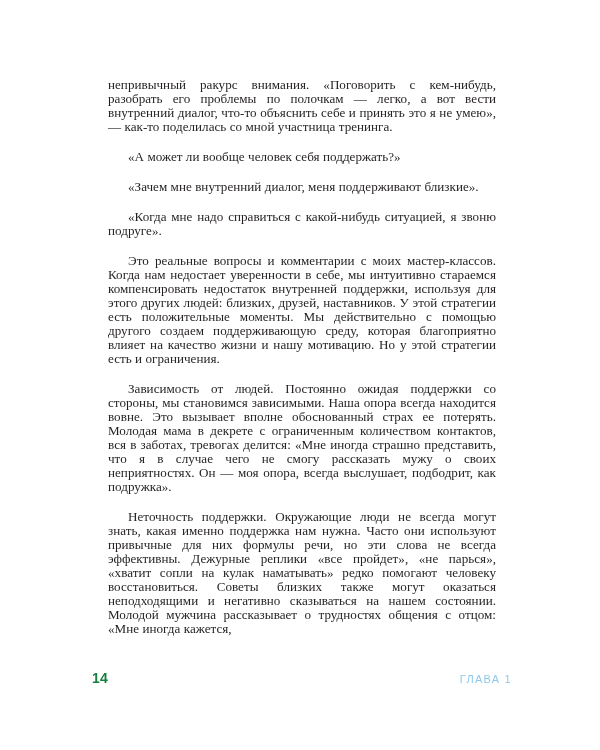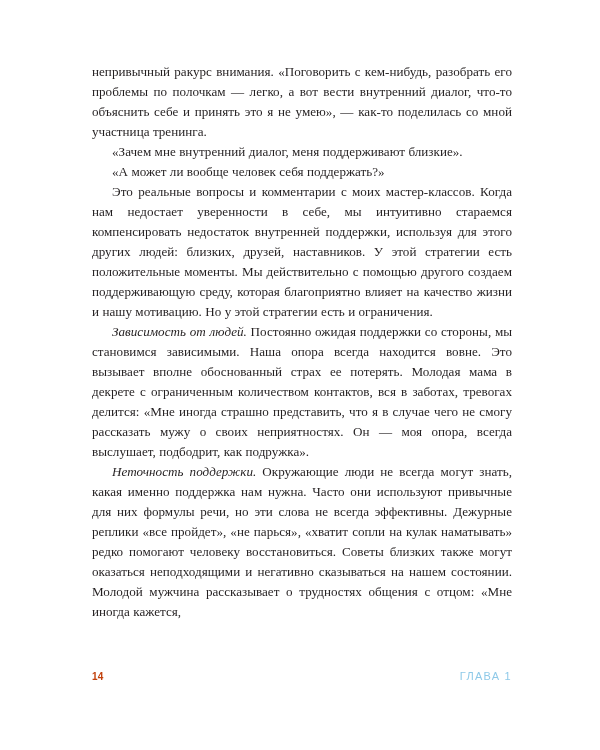--- a/index.html
+++ b/index.html
@@ -25,23 +25,23 @@
   }
 
   .content {
     position: absolute;
     left: 92px;
     top: 62px;
     width: 420px;
   }
 
   p.body {
-    margin: 0;
+    margin: 16px;
     font-size: 13.1px;
-    line-height: 20px;
+    line-height: 14px;
     text-align: justify;
     text-justify: inter-word;
     hyphens: manual;
     -webkit-hyphens: manual;
     letter-spacing: 0.02px;
     word-spacing: 0.1px;
   }
 
   p.cont {
     text-indent: 0;
@@ -49,21 +49,20 @@
 
   p.indent {
     text-indent: 20px;
   }
 
   p.quote {
     text-indent: 20px;
   }
 
   .lead {
-    font-style: italic;
   }
 
   h2.chapter-heading {
     margin: 0;
     font-family: "Liberation Sans", "DejaVu Sans", sans-serif;
     font-weight: bold;
     font-size: 18.6px;
     line-height: 24.6px;
     color: #2196c8;
     letter-spacing: -0.05px;
@@ -83,45 +82,46 @@
     left: 92px;
     top: 670px;
     width: 420px;
     display: flex;
     align-items: baseline;
     justify-content: space-between;
     font-family: "Liberation Sans", "DejaVu Sans", sans-serif;
   }
 
   .page-number {
-    font-size: 10px;
+    font-size: 14px;
     font-weight: bold;
-    color: #c2410c;
+    color: #15803d;
     letter-spacing: 0.2px;
   }
 
   .chapter-label {
     font-size: 11px;
     font-weight: normal;
     color: #8ec9e8;
     letter-spacing: 1.25px;
   }
 </style>
 </head>
 <body>
 
 <div class="page">
 
   <div class="content">
 
     <p class="body cont">непривычный ракурс внимания. «Поговорить с кем-нибудь, разобрать его проблемы по полочкам — легко, а вот вести внутренний диалог, что-то объяснить себе и принять это я не умею», — как-то поделилась со мной участница тренинга.</p>
 
 
+    <p class="body quote">«А может ли вообще человек себя поддержать?»</p>
     <p class="body quote">«Зачем мне внутренний диалог, меня поддерживают близкие».</p>
-    <p class="body quote">«А может ли вообще человек себя поддержать?»</p>
+    <p class="body quote">«Когда мне надо справиться с какой-нибудь ситуацией, я звоню подруге».</p>
 
     <p class="body indent gap-after-quotes">Это реальные вопросы и комментарии с моих мастер-классов. Когда нам недостает уверенности в себе, мы интуитивно стараемся компенсировать недостаток внутренней поддержки, используя для этого других людей: близких, друзей, наставников. У этой стратегии есть положительные моменты. Мы действительно с помощью другого создаем поддерживающую среду, которая благоприятно влияет на качество жизни и нашу мотивацию. Но у этой стратегии есть и ограничения.</p>
 
     <p class="body indent"><span class="lead">Зависимость от людей.</span><span> Постоянно ожидая поддержки со стороны, мы становимся зависимыми. Наша опора всегда находится вовне. Это вызывает вполне обоснованный страх ее потерять. Молодая мама в декрете с ограниченным количеством контактов, вся в заботах, тревогах делится: «Мне иногда страшно представить, что я в случае чего не смогу рассказать мужу о своих неприятностях. Он — моя опора, всегда выслушает, подбодрит, как подружка».</span></p>
 
     <p class="body indent"><span class="lead">Неточность поддержки.</span><span> Окружающие люди не всегда могут знать, какая именно поддержка нам нужна. Часто они используют привычные для них формулы речи, но эти слова не всегда эффективны. Дежурные реплики «все пройдет», «не парься», «хватит сопли на кулак наматывать» редко помогают человеку восстановиться. Советы близких также могут оказаться неподходящими и негативно сказываться на нашем состоянии. Молодой мужчина рассказывает о трудностях общения с отцом: «Мне иногда кажется,</span></p>
 
   </div>
 
   <div class="footer">

